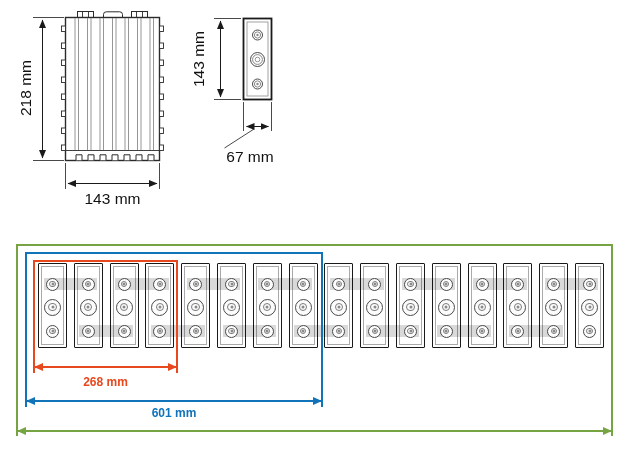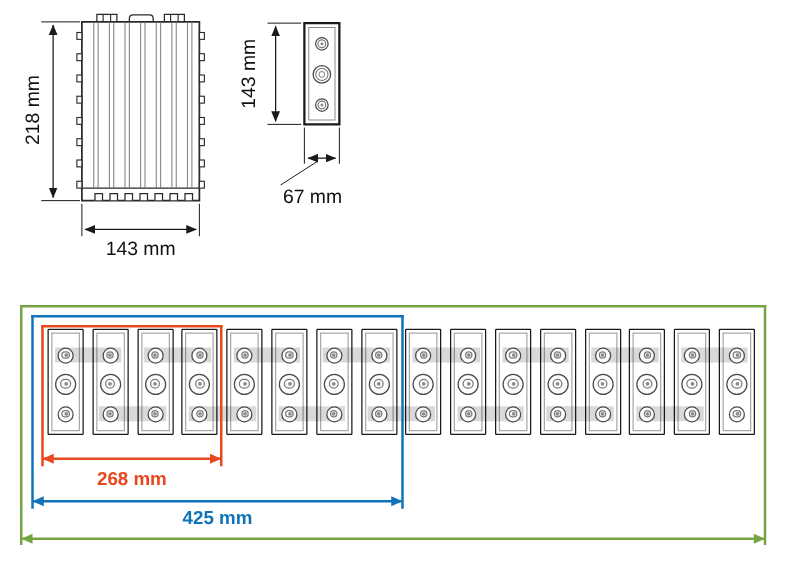--- a/index.html
+++ b/index.html
@@ -22,21 +22,21 @@
   .bracket{position:absolute;box-sizing:border-box;border-style:solid;border-width:2px 2px 0 2px;
         background:transparent;z-index:4;}
   .dim-line{position:absolute;height:2px;z-index:4;}
   .dim-line .bar{position:absolute;left:0;right:0;top:0;height:2px;background:currentColor;}
   .dim-line .ah-l{position:absolute;left:-1px;top:-3px;width:0;height:0;
         border-top:4px solid transparent;border-bottom:4px solid transparent;
         border-right:9px solid currentColor;}
   .dim-line .ah-r{position:absolute;right:-1px;top:-3px;width:0;height:0;
         border-top:4px solid transparent;border-bottom:4px solid transparent;
         border-left:9px solid currentColor;}
-  .dim-label{position:absolute;width:140px;text-align:center;font-weight:bold;font-size:15px;
+  .dim-label{position:absolute;width:140px;text-align:center;font-weight:bold;font-size:12px;
         z-index:5;}
   svg text{font-family:"Liberation Sans",sans-serif;font-size:15.5px;fill:#111;}
 </style>
 </head>
 <body>
 
 <div class="screen">
 
   <svg id="top-drawings" width="630" height="236" viewBox="0 0 630 236">
     <defs>
@@ -248,21 +248,21 @@
         <span class="ah-l"></span>
         <span class="ah-r"></span>
       </div>
       <div class="dim-label" style="left: 35.5px; top: 137px; color: rgb(232, 72, 30);">268 mm</div>
       <div class="bracket" style="left: 25px; top: 14px; width: 298px; height: 155px; border-color: rgb(17, 115, 185);"></div>
       <div class="dim-line" style="left: 27px; width: 294px; top: 162px; color: rgb(17, 115, 185);">
         <span class="bar"></span>
         <span class="ah-l"></span>
         <span class="ah-r"></span>
       </div>
-      <div class="dim-label" style="left: 104px; top: 168px; color: rgb(17, 115, 185);">425 mm</div>
+      <div class="dim-label" style="left: 104px; top: 168px; color: rgb(17, 115, 185);">601 mm</div>
       <div class="bracket" style="left: 16px; top: 6px; width: 597px; height: 192px; border-color: rgb(118, 164, 66);"></div>
       <div class="dim-line" style="left: 18px; width: 593px; top: 192px; color: rgb(118, 164, 66);">
         <span class="bar"></span>
         <span class="ah-l"></span>
         <span class="ah-r"></span>
       </div>
     </div>
 </div>
 
 </body></html>

